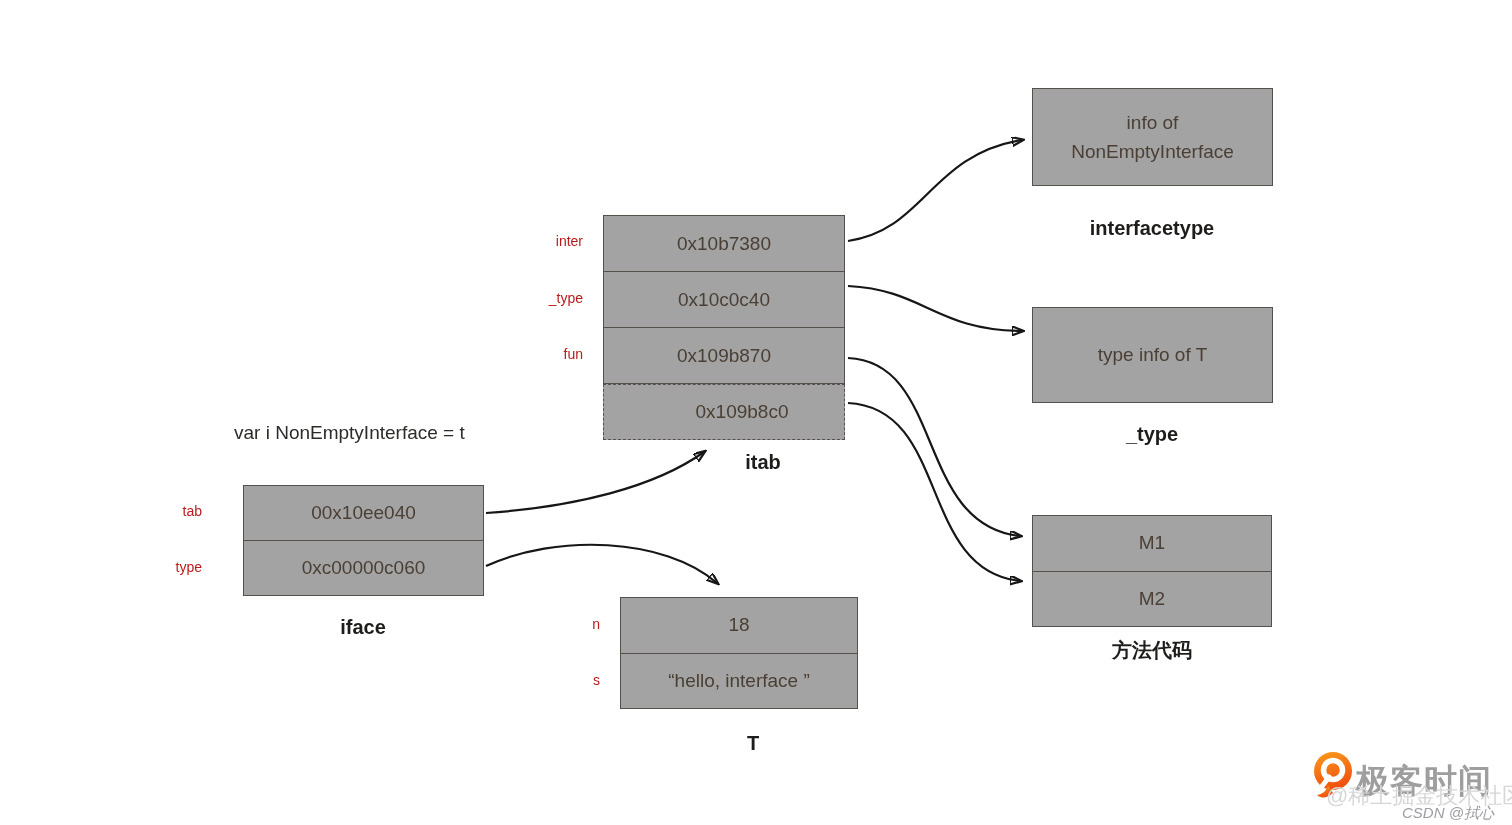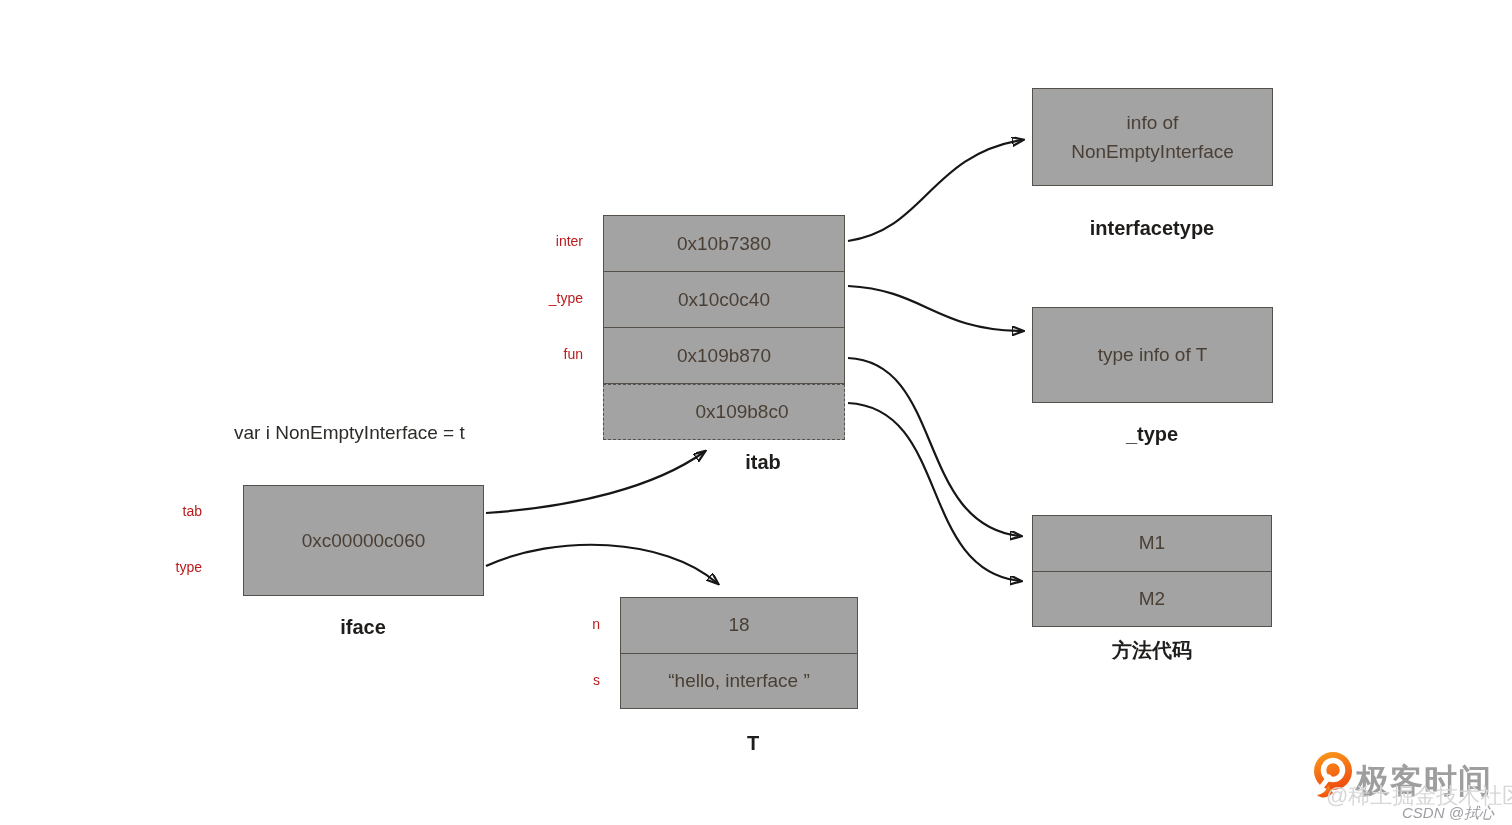--- a/index.html
+++ b/index.html
@@ -104,20 +104,21 @@
     <path d="M 848 403 C 950 408, 918 570, 1020 581" marker-end="url(#ah)"></path>
     <path d="M 486 513 C 575 507, 655 487, 704 452" marker-end="url(#ah)"></path>
     <path d="M 486 566 C 556 534, 664 537, 717 583" marker-end="url(#ah)"></path>
   </svg>
 
   <div class="declaration" style="left:234px; top:422px;">var i NonEmptyInterface = t</div>
 
   <div class="field-label" style="left:120px; top:504px; width:82px;">tab</div>
   <div class="field-label" style="left:120px; top:560px; width:82px;">type</div>
   <div class="struct" style="left:243px; top:485px; width:241px; height:111px;">
+    <div class="row">00x10ee040</div>
     <div class="row">0xc00000c060</div>
   </div>
   <div class="caption" style="left:263px; top:617px; width:200px;">iface</div>
 
   <div class="field-label" style="left:465px; top:234px; width:118px;">inter</div>
   <div class="field-label" style="left:465px; top:291px; width:118px;">_type</div>
   <div class="field-label" style="left:465px; top:347px; width:118px;text-align:right;">fun</div>
   <div class="struct" style="left:603px; top:215px; width:242px; height:169px;justify-content:space-between;">
     <div class="row">0x10b7380</div>
     <div class="row">0x10c0c40</div>

